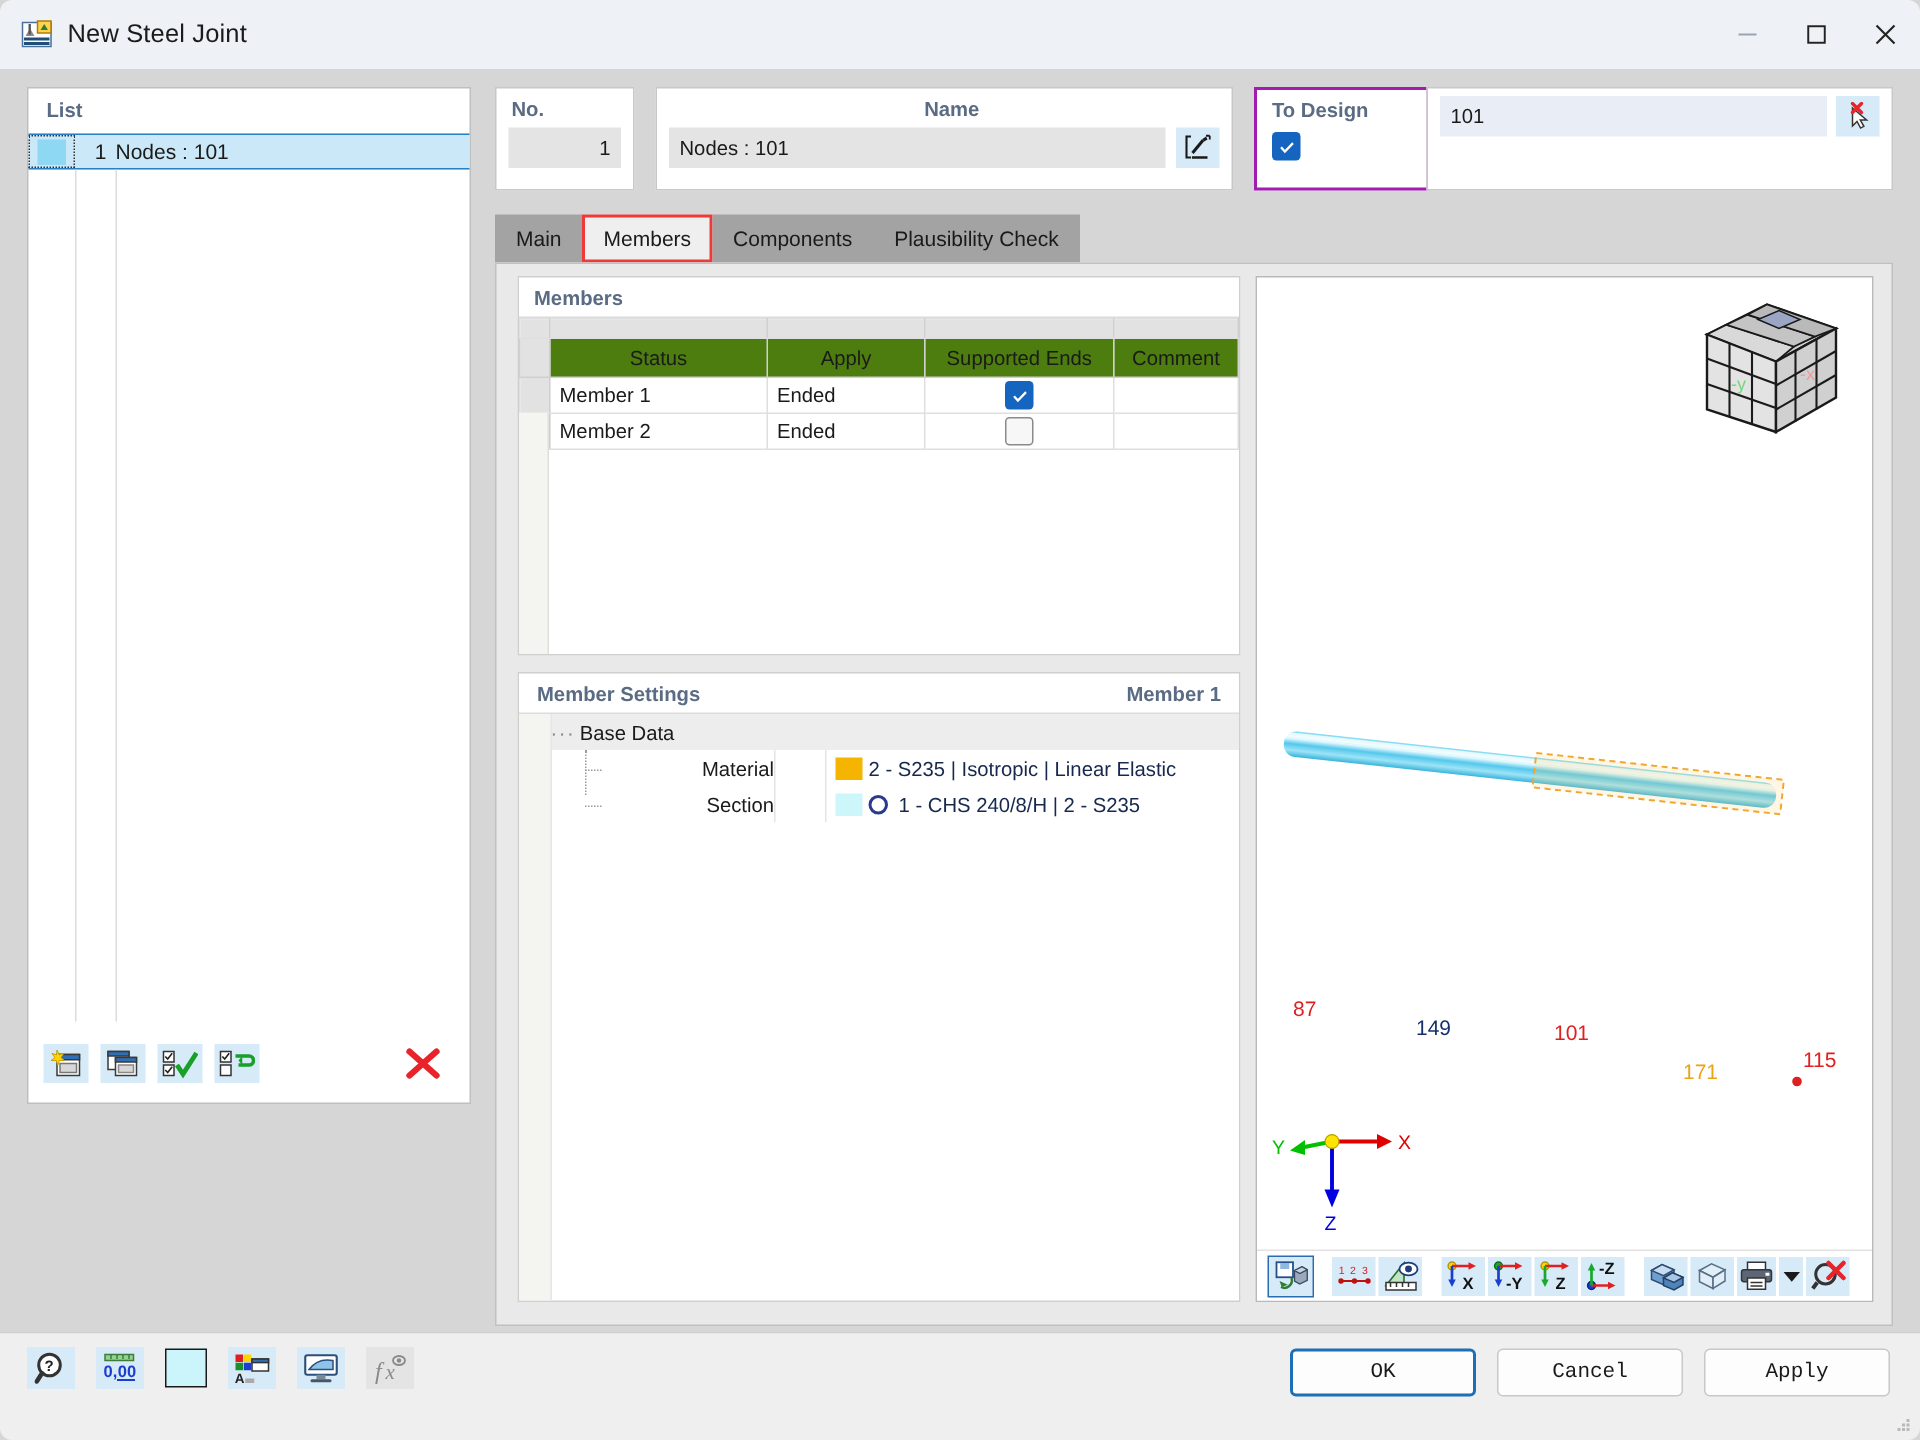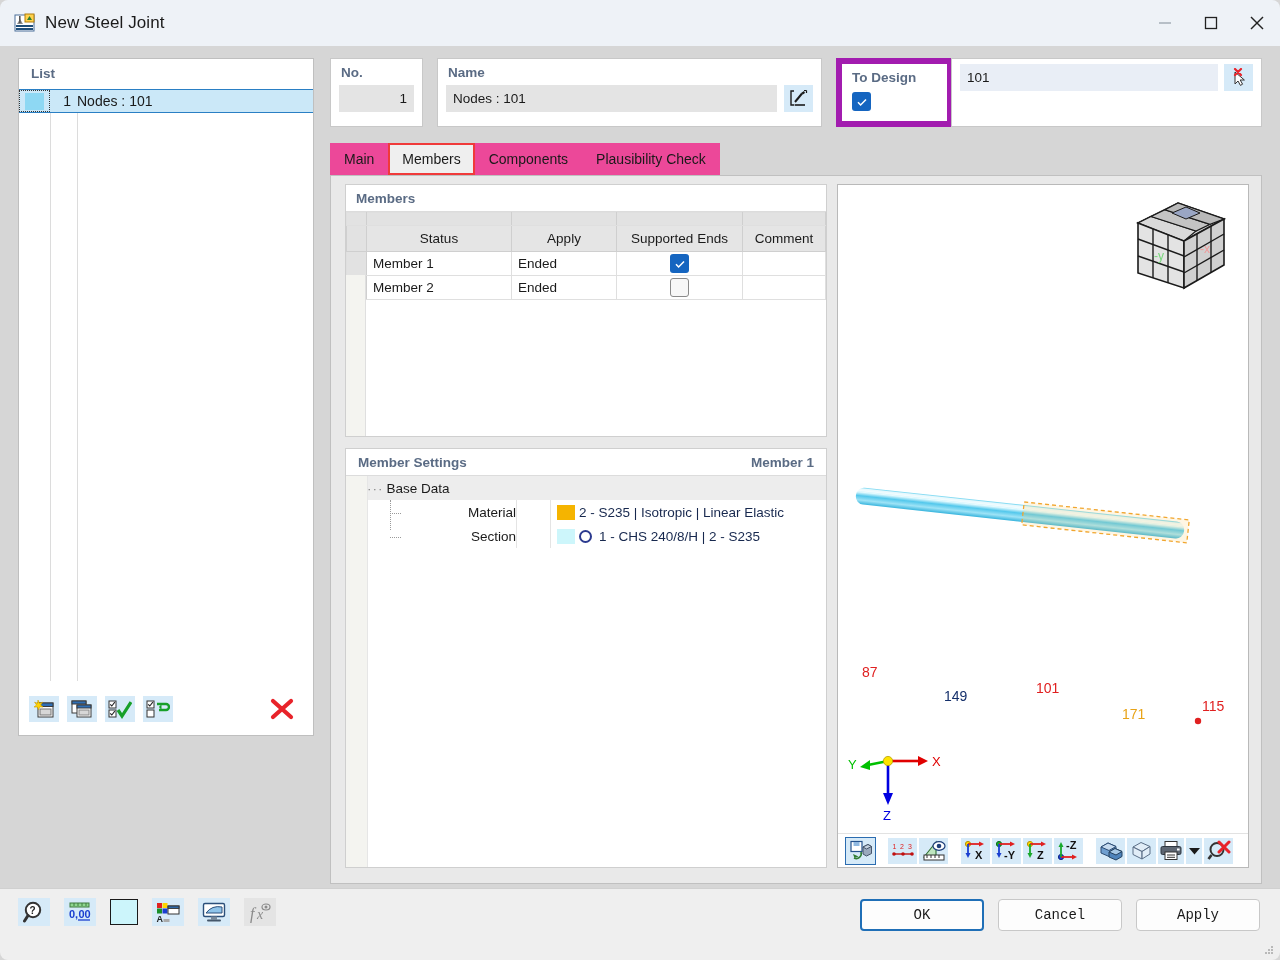--- a/index.html
+++ b/index.html
@@ -74,54 +74,54 @@
     display: flex; align-items: center; padding-left: 10px; gap: 8px;
   }
   .tbtn {
     width: 30px; height: 26px; background: #d6eaf8;
     display: flex; align-items: center; justify-content: center;
   }
   .tbtn.plain { background: transparent; }
 
   
   #no-panel { left: 330px; top: 58px; width: 93px; height: 69px; border: 1px solid #c8c8c8; }
-  #name-panel { left: 437px; top: 58px; width: 385px; height: 69px; border: 1px solid #c8c8c8; }
-  #design-panel { left: 836px; top: 58px; width: 117px; height: 69px; border: 6px solid #a21caf; }
+  #name-panel { left: 437px; top: 58px; width: 385px; height: 69px; border: 1px solid #c8c8c8; text-align: center; }
+  #design-panel { left: 836px; top: 58px; width: 117px; height: 69px; border: 2px solid #a21caf; }
   #nodes-panel { left: 951px; top: 58px; width: 311px; height: 69px; border: 1px solid #c8c8c8; }
   .fieldlabel { padding: 6px 0 0 10px; }
 
   .chk {
     width: 19px; height: 19px; border-radius: 3px; background: #1565c0;
     display: flex; align-items: center; justify-content: center;
   }
   .chk.off { background: #f7f7f7; border: 1px solid #8a8a8a; }
 
   
   #tabs { position: absolute; left: 330px; top: 143px; width: 932px; height: 32px; }
   .tabstrip { display: flex; height: 32px; align-items: flex-end; }
   .tab {
     height: 32px; padding: 0 14px; display: flex; align-items: center;
-    font-size: 14px; color: #1a1a1a; background: #ec4899;
+    font-size: 14px; color: #1a1a1a; background: #a3a3a3;
   }
   .tab.active { background: #efefef; }
   .tab.focus { outline: 2px solid #f03a3a; outline-offset: -2px; }
 
   
   #content {
     position: absolute; left: 330px; top: 175px; width: 932px; height: 709px;
     background: #e9e9e9; border: 1px solid #c0c0c0;
   }
 
   
   #members-box { position: absolute; left: 14px; top: 8px; width: 482px; height: 253px; background:#fff; border: 1px solid #cfcfcf;}
   .boxtitle { height: 27px; display: flex; align-items: center; padding-left: 10px; border-bottom: 1px solid #dcdcdc; }
   .mtable { width: 100%; border-collapse: collapse; table-layout: fixed; font-size: 13.5px; }
   .mtable .spacer td { height: 13px; background: #e2e2e2; border-right: 1px solid #cfcfcf; }
   .mtable th {
-    height: 26px; background: #e5e5e5; border: 1px solid #cfcfcf; border-top: none;
+    height: 26px; background: #4d7c0f; border: 1px solid #cfcfcf; border-top: none;
     font-weight: normal; font-size: 13.5px; color: #1a1a1a;
   }
   .mtable td {
     height: 24px; border: 1px solid #dfdfdf; padding: 0 6px; background: #fff;
   }
   .mtable td.idx { background: #e2e2e2; border-right: 1px solid #cfcfcf; padding: 0; }
   .mtable .c-center { text-align: center; padding: 0; }
   .mtable .c-center > * { margin: 0 auto; }
 
   
@@ -465,21 +465,21 @@
           </g>
 
           <g transform="rotate(6.2 20 310)">
             <rect x="186" y="299" width="166" height="23" fill="none" stroke="#f0a32a" stroke-width="1.3" stroke-dasharray="4 3"></rect>
             <rect x="186" y="299" width="166" height="23" fill="#ffcb66" opacity=".18"></rect>
           </g>
           <circle cx="360" cy="536" r="3.2" fill="#e02020"></circle>
         </svg>
 
         <div class="mlabel" style="left:24px; top:479px; color:#e02020;">87</div>
-        <div class="mlabel" style="left:106px; top:503px; color:#15306b;">149</div>
+        <div class="mlabel" style="left:106px; top:492px; color:#15306b;">149</div>
         <div class="mlabel" style="left:198px; top:495px; color:#e02020;">101</div>
         <div class="mlabel" style="left:284px; top:521px; color:#e8a317;">171</div>
         <div class="mlabel" style="left:364px; top:513px; color:#e02020;">115</div>
 
         <svg width="110" height="80" style="position:absolute; left:10px; bottom:10px;">
           <line x1="40" y1="18" x2="70" y2="18" stroke="#e00000" stroke-width="2.6"></line>
           <polygon points="70,13 80,18 70,23" fill="#e00000"></polygon>
           <text x="84" y="23" font-size="13" fill="#e00000" font-family="Liberation Sans, sans-serif">X</text>
           <line x1="40" y1="18" x2="20" y2="22" stroke="#00c000" stroke-width="2.6"></line>
           <polygon points="22,17 12,24 22,27" fill="#00c000"></polygon>

